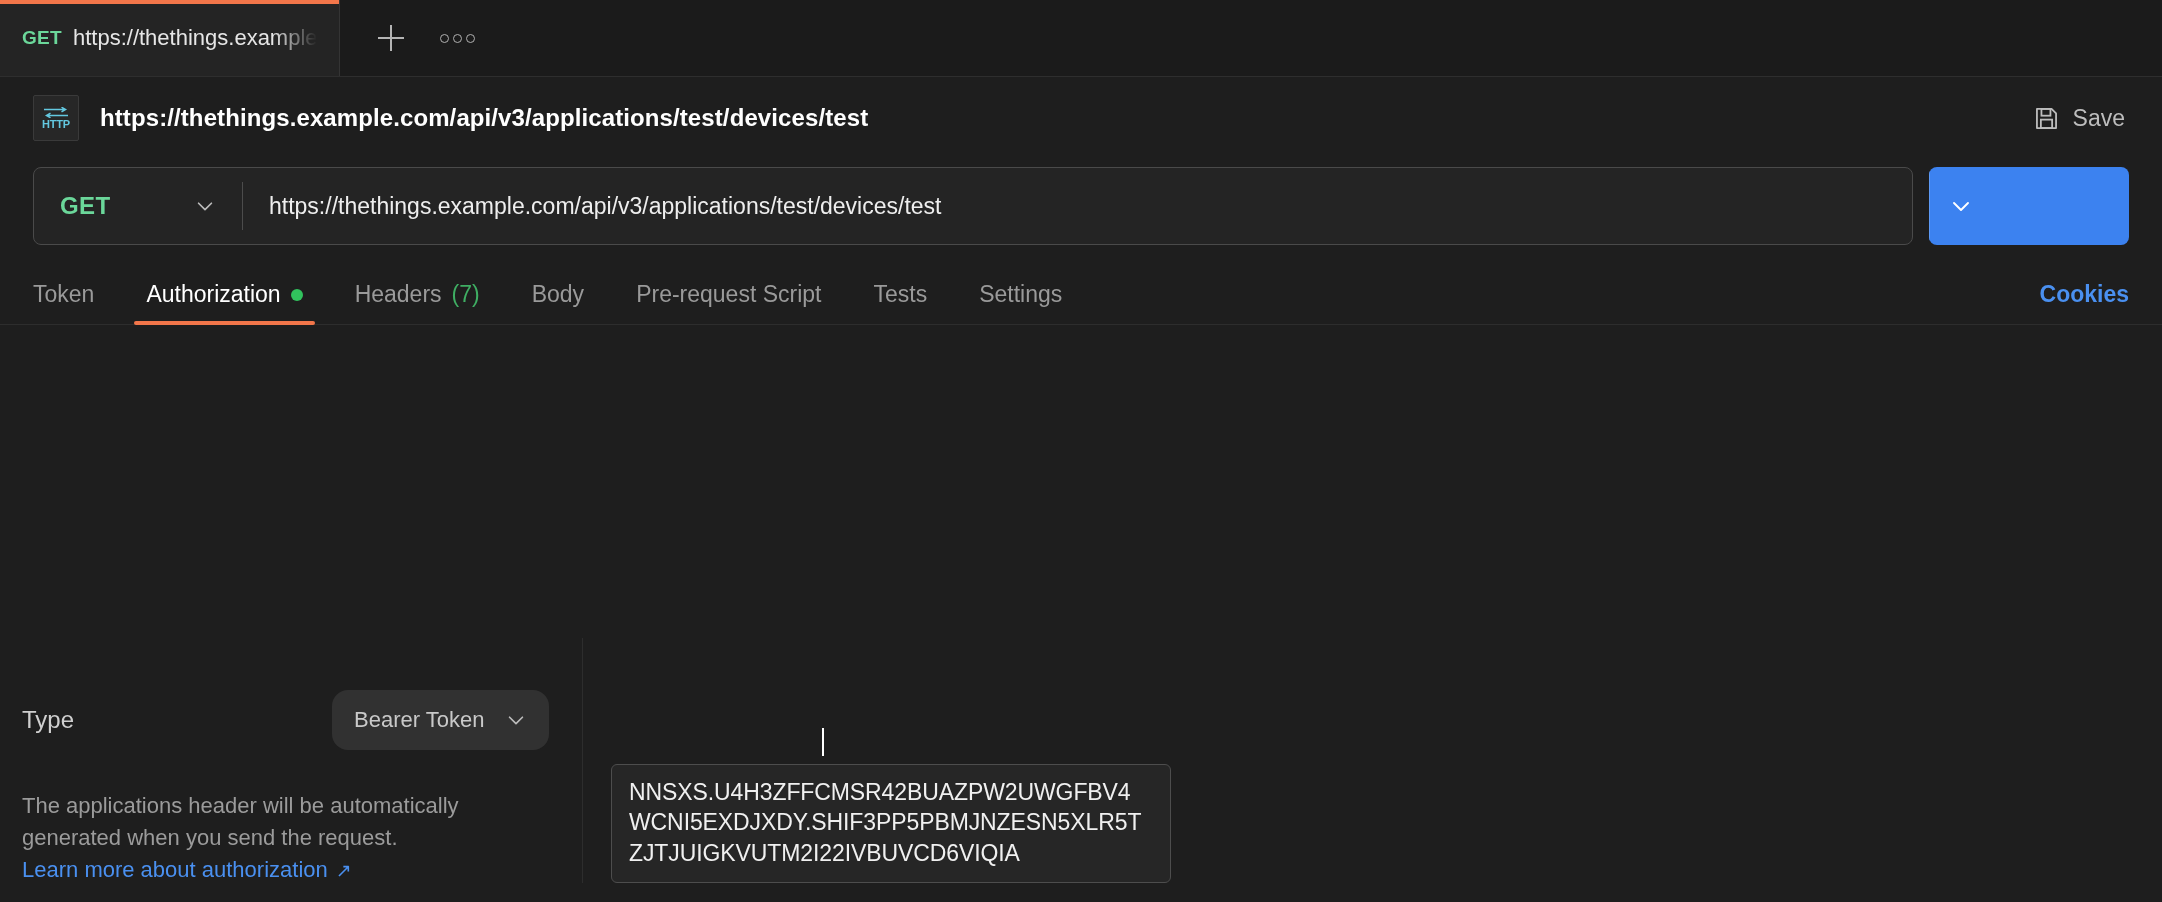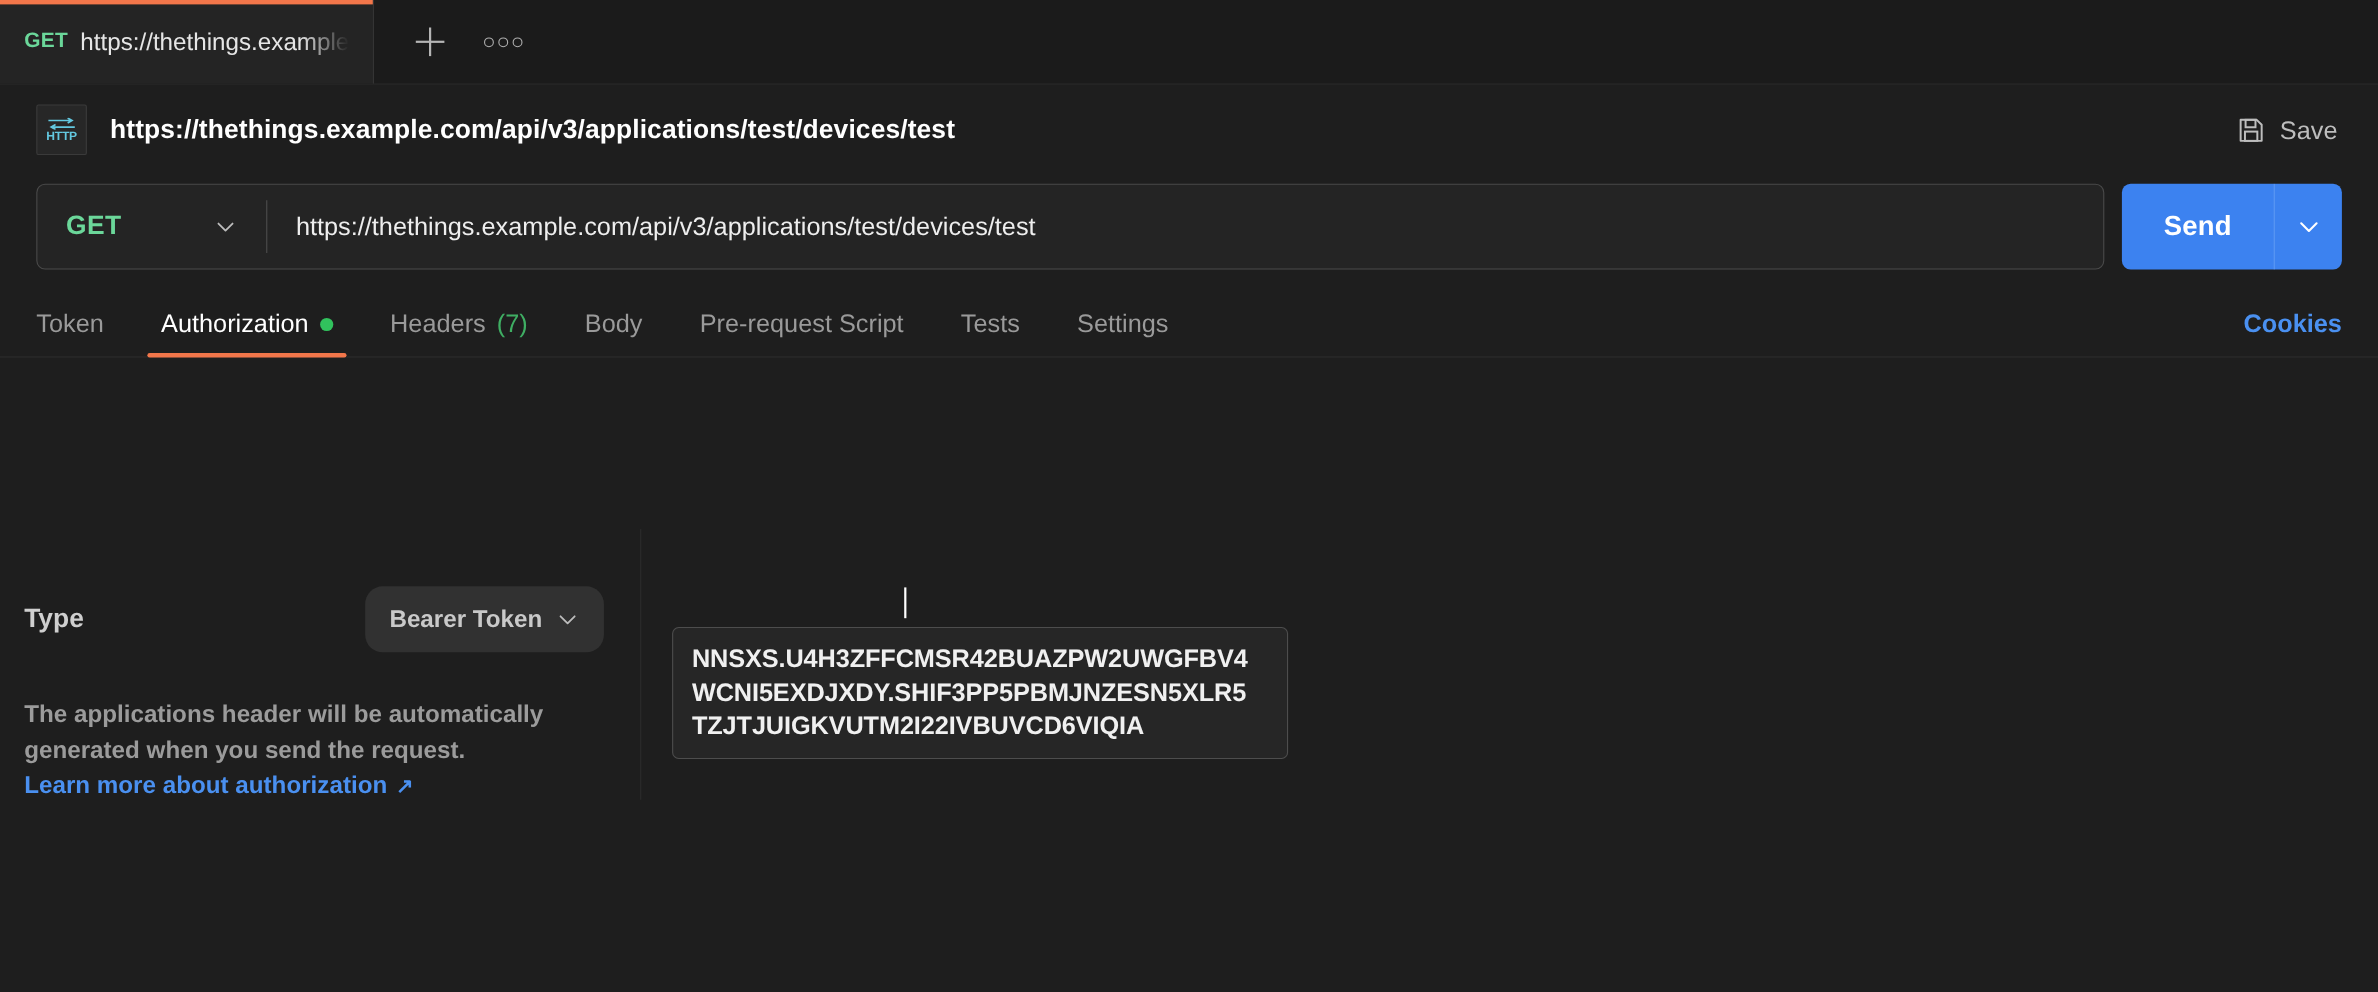--- a/index.html
+++ b/index.html
@@ -220,23 +220,22 @@
     margin-left: auto;
     padding-bottom: 16px;
     font-size: 23px;
     font-weight: bold;
     color: #4a90f0;
   }
 
   
   .panes {
     display: flex;
-    align-items: center;
+    align-items: flex-end;
     height: 558px;
-    font-weight: bold;
   }
   .pane-left {
     width: 583px;
     padding: 52px 33px 0 22px;
     border-right: 1px solid #2d2d2d;
   }
   .type-row {
     display: flex;
     align-items: center;
     gap: 20px;
@@ -362,21 +361,20 @@
     <div class="method-select">
       <span class="method-label">GET</span>
       <svg class="chev" viewBox="0 0 24 24">
         <path d="M5 9 L12 16 L19 9" fill="none" stroke="#bcbcbc" stroke-width="1.8" stroke-linecap="round" stroke-linejoin="round"></path>
       </svg>
     </div>
     <div class="method-divider"></div>
     <div class="url-value">https://thethings.example.com/api/v3/applications/test/devices/test</div>
   </div>
   <div class="send-group">
-    <div class="send-btn">Send</div>
     <div class="send-caret">
       <svg width="24" height="24" viewBox="0 0 24 24">
         <path d="M5 9 L12 16 L19 9" fill="none" stroke="#ffffff" stroke-width="1.9" stroke-linecap="round" stroke-linejoin="round"></path>
       </svg>
     </div>
   </div>
 </div>
 
 <div class="tabs-row">
   <div class="tab-item">

